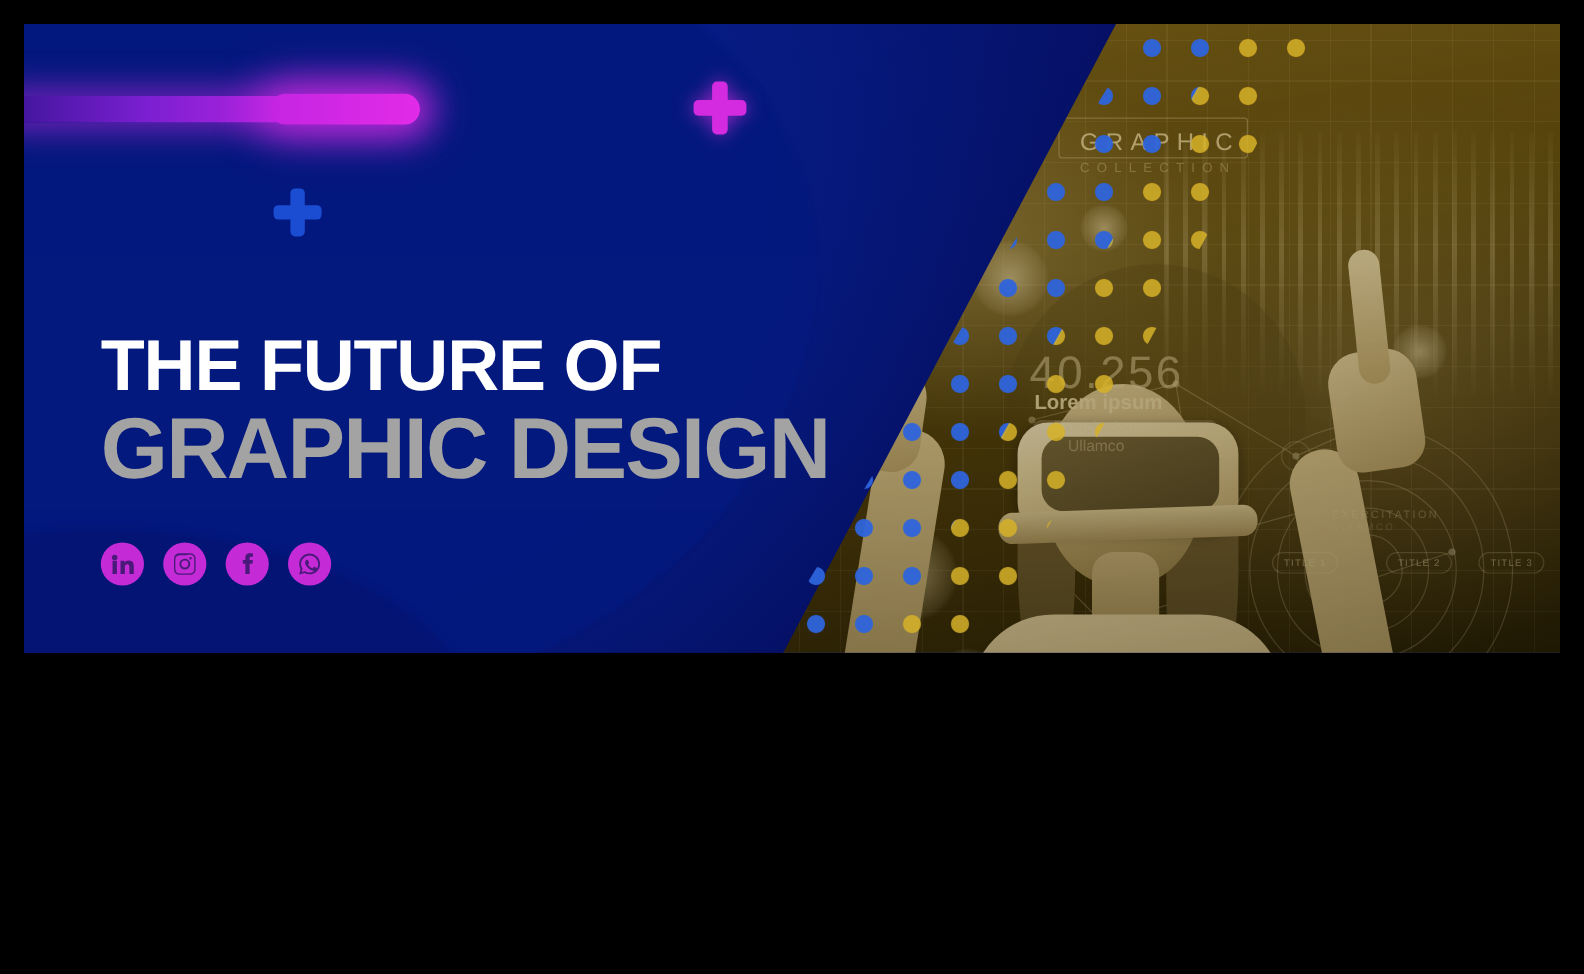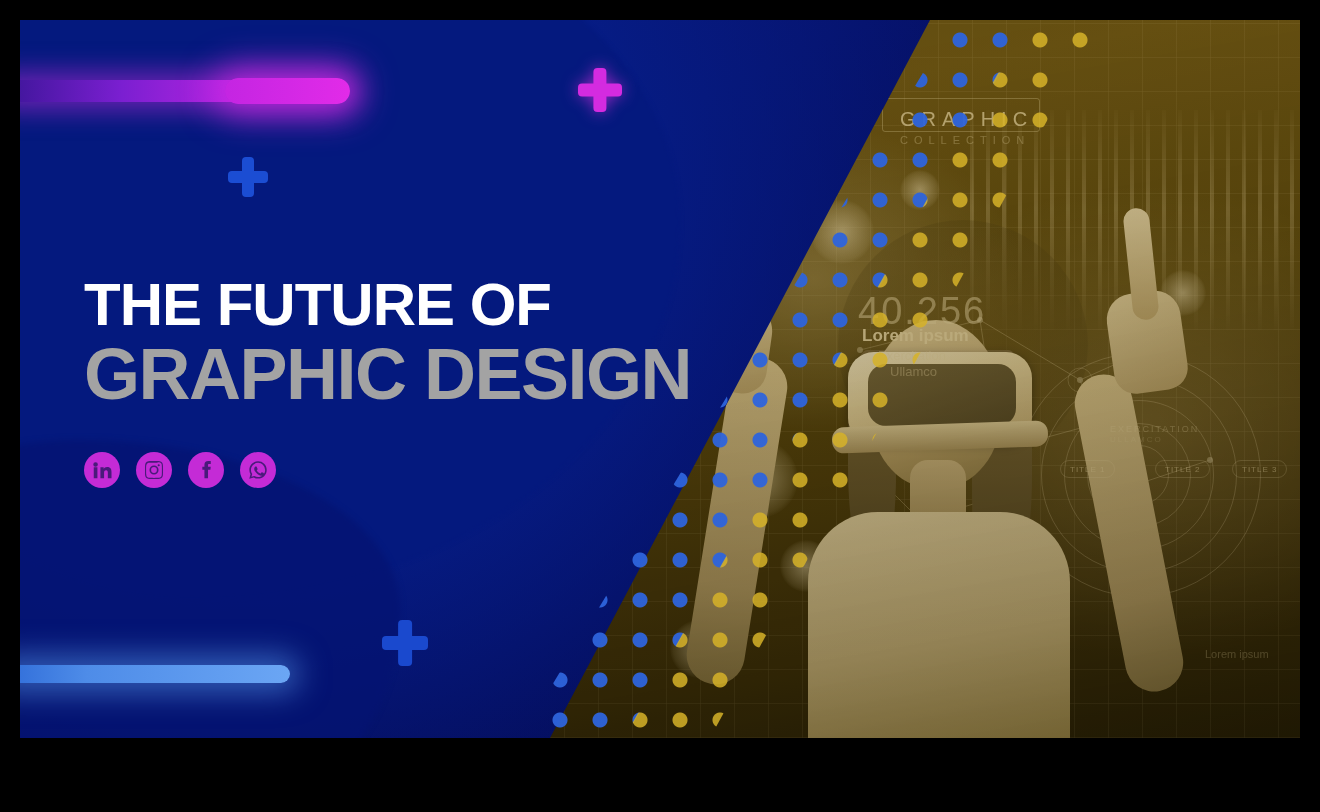--- a/index.html
+++ b/index.html
@@ -8,21 +8,21 @@
     width:1320px; height:812px;
     background:#000;
     overflow:hidden;
     font-family:"Liberation Sans", sans-serif;
   }
 
   
   #stage {
     position:absolute;
     left:20px; top:20px;
-    width:1280px; height:718px;
+    width:1280px; height:524px;
     overflow:hidden;
     background:#050C5E;
   }
 
   
   .blue-bg {
     position:absolute; inset:0;
     background:
       radial-gradient(circle at 18% 22%, #061C85 0%, #061C85 30%, rgba(6,28,133,0) 62%),
       linear-gradient(155deg, #0A1270 0%, #061168 30%, #040B57 65%, #030A4E 100%);

